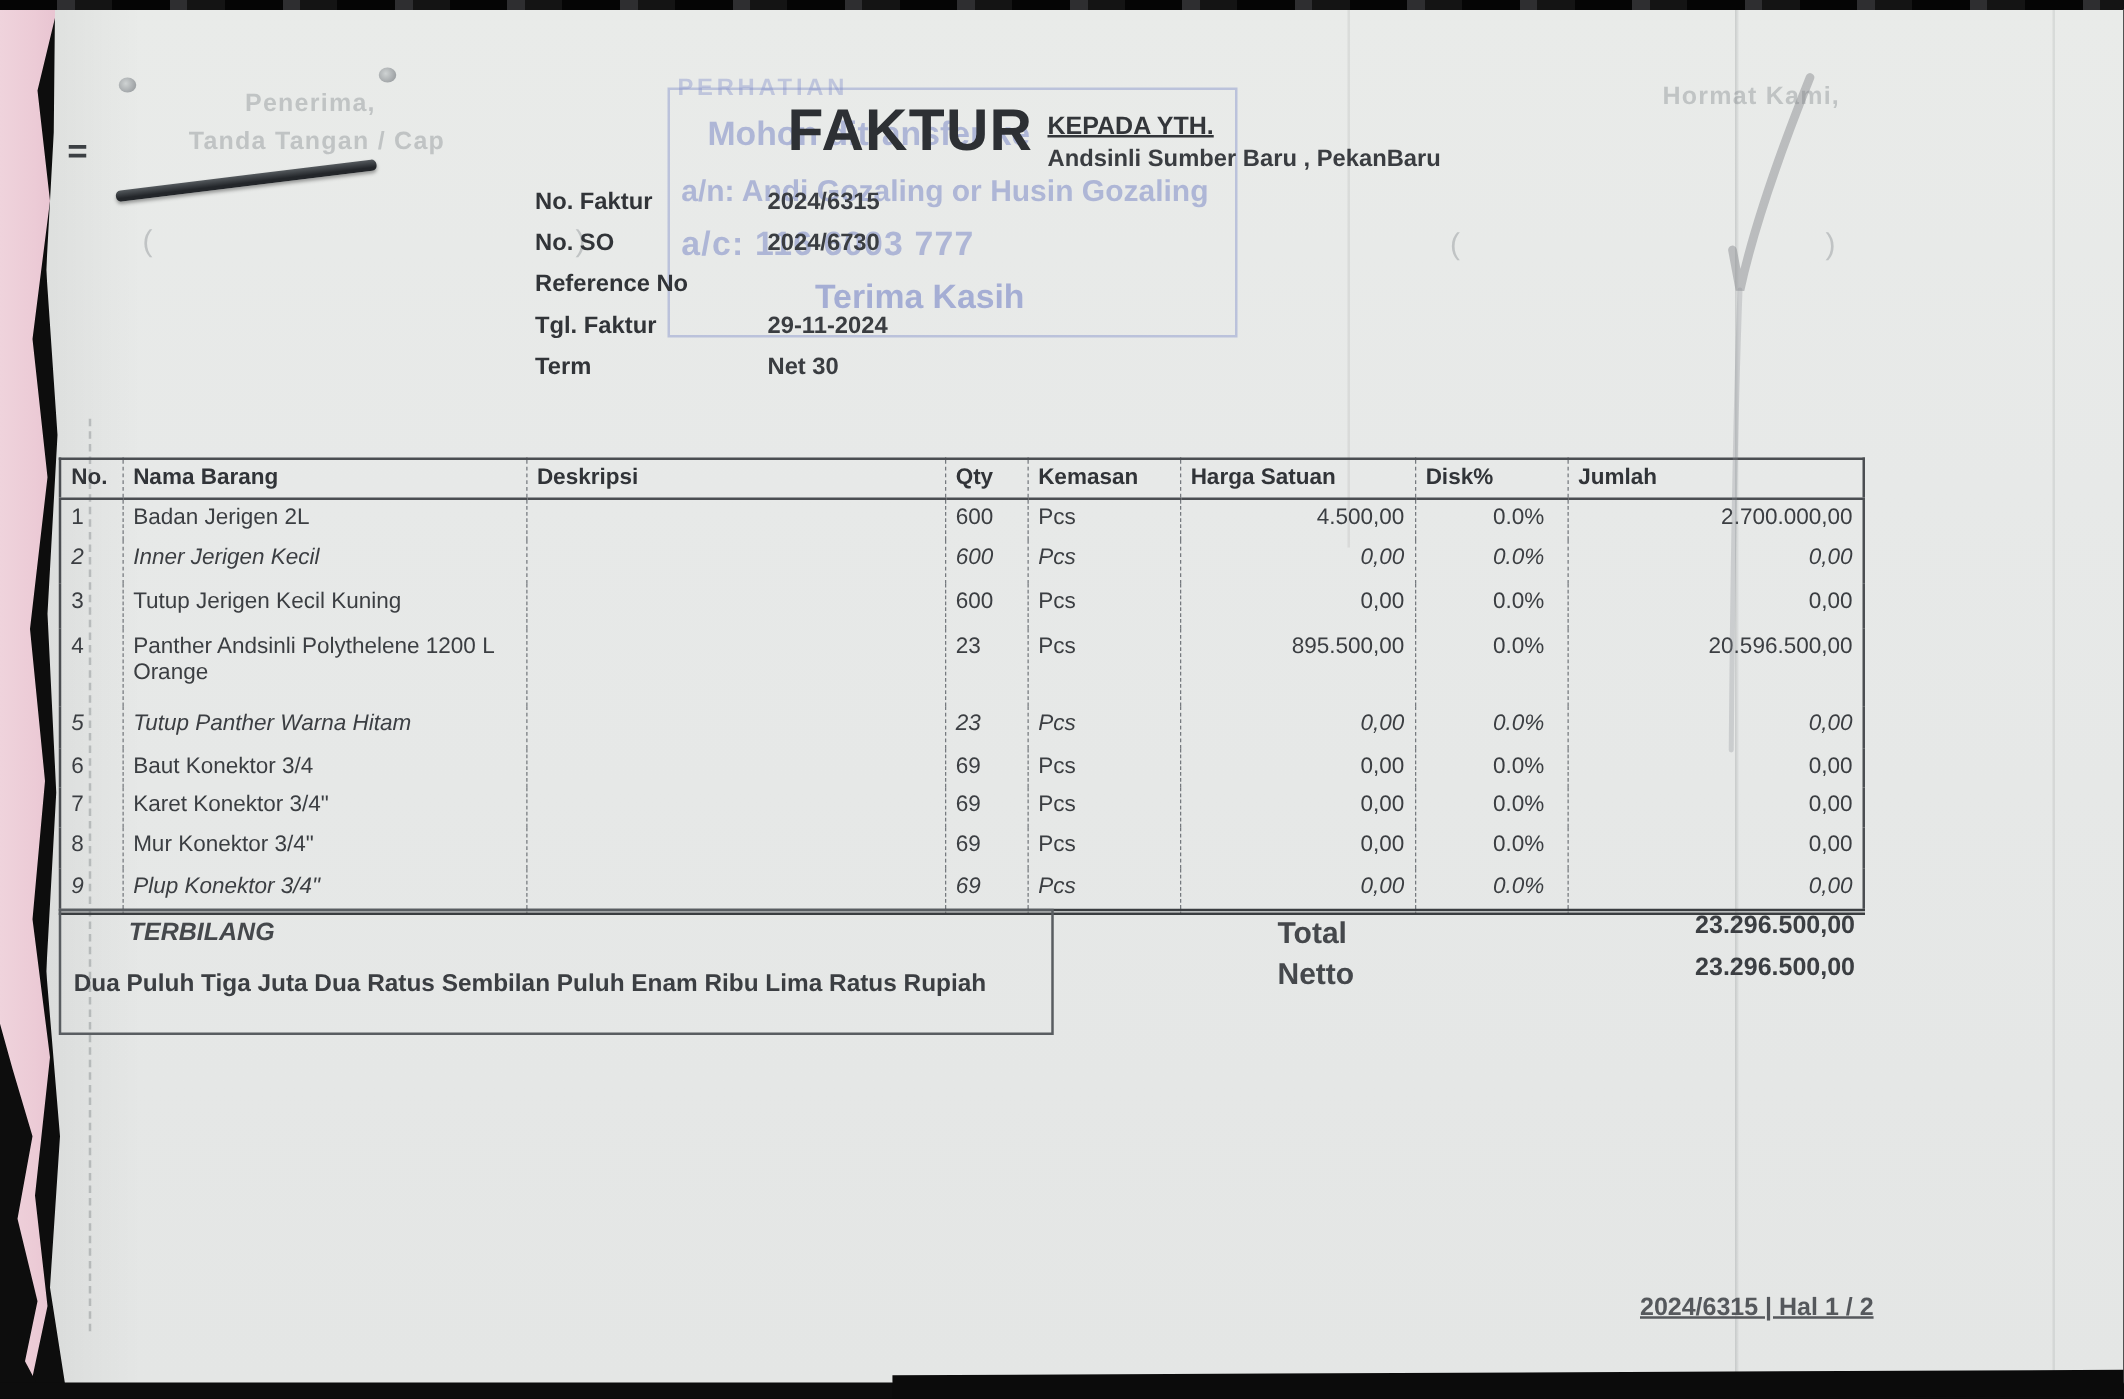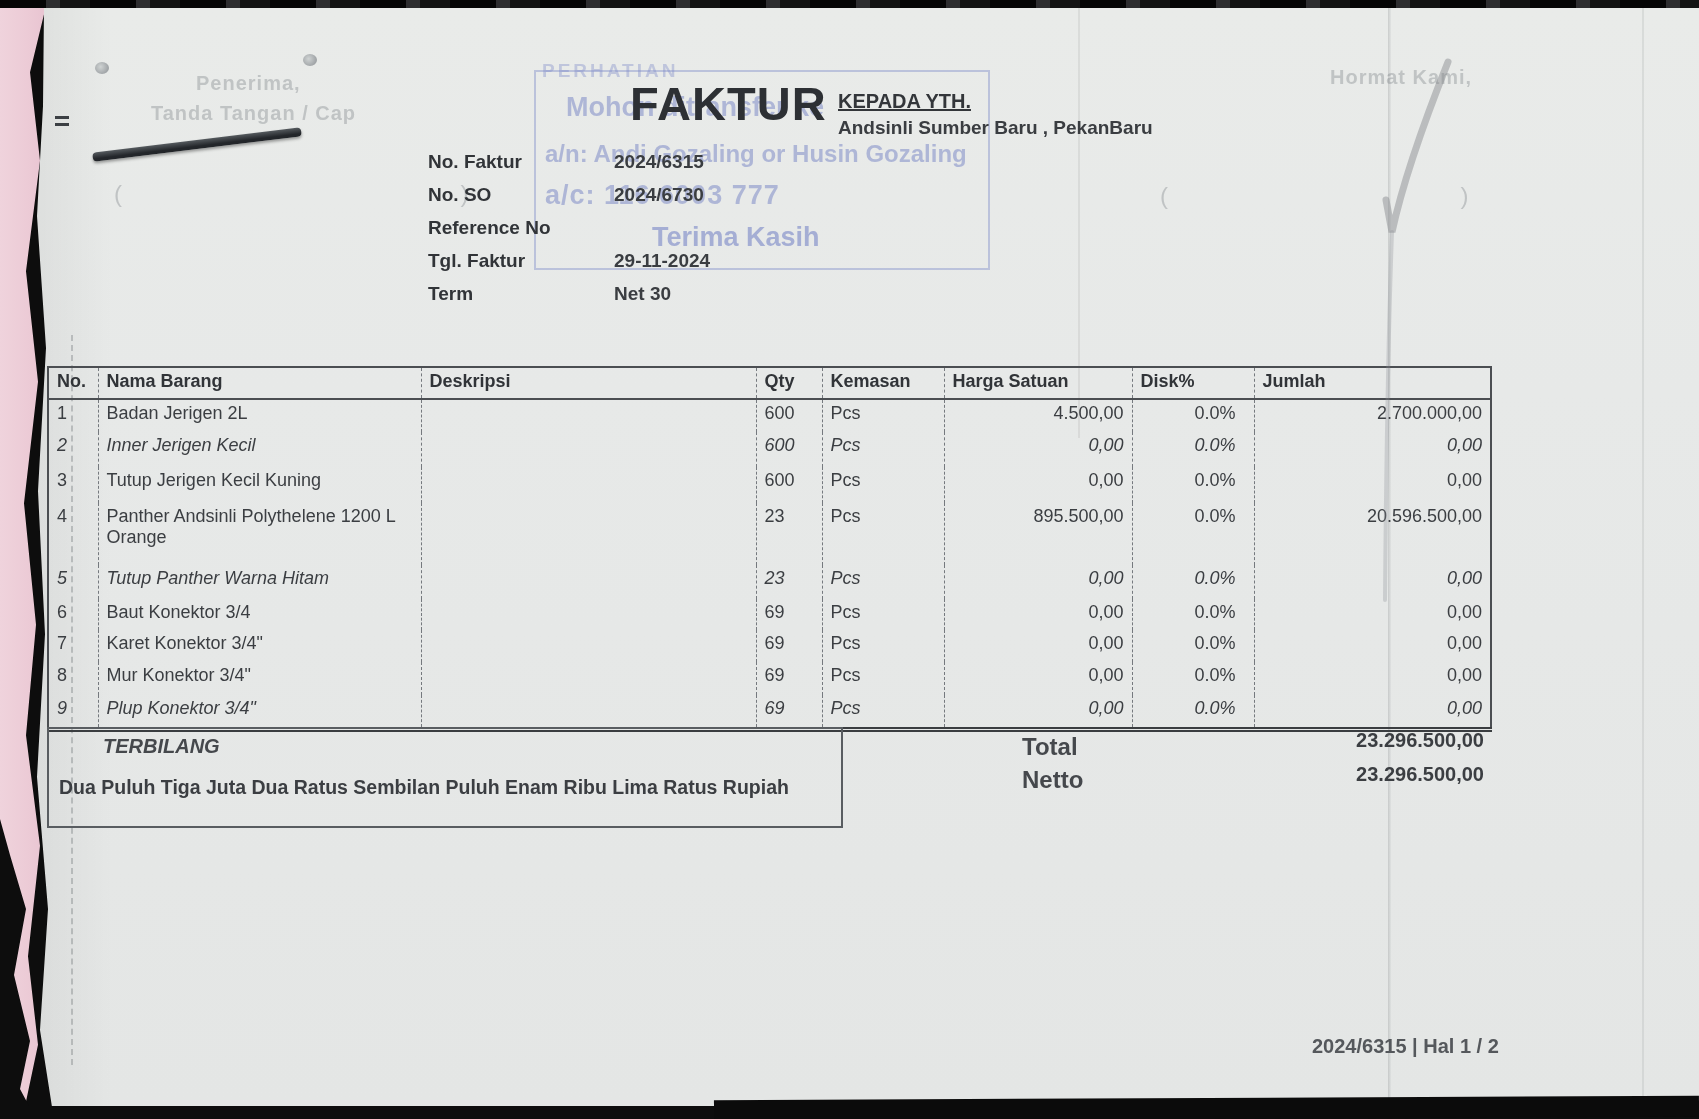--- a/index.html
+++ b/index.html
@@ -54,21 +54,21 @@
   .qty-cell{text-align:left;padding-right:16px !important;}
   .disc-cell{text-align:right;padding-right:18px !important;}
   tr.italic td{font-style:italic;}
   
   .terbilang{position:absolute;left:47px;top:727px;width:792px;height:97px;border:2px solid #595d61;}
   .terbilang-label{position:absolute;left:10px;top:6px;font-size:20px;font-weight:700;font-style:italic;color:#45484c;margin-left:44px;}
   .terbilang-text{position:absolute;left:10px;top:44px;width:770px;font-size:19.5px;font-weight:600;color:#3b3e42;line-height:1.5;}
   .tot-label{position:absolute;font-size:24px;font-weight:600;color:#45484c;}
   .tot-value{position:absolute;width:300px;text-align:right;font-size:20px;font-weight:600;color:#3b3e42;}
   
-  .footer{position:absolute;left:1312px;top:1035px;font-size:20px;font-weight:600;color:#55585c;}
+  .footer{position:absolute;left:1312px;top:1035px;font-size:20px;font-weight:600;color:#55585c;text-decoration:underline;}
   .penmark{position:absolute;left:1330px;top:52px;}
 </style>
 </head>
 <body>
 
 <div class="canvas">
   <div class="pink-edge"></div>
   <div class="paper"></div>
   <div class="top-strip"></div>
   <div class="tear-bl"></div>

